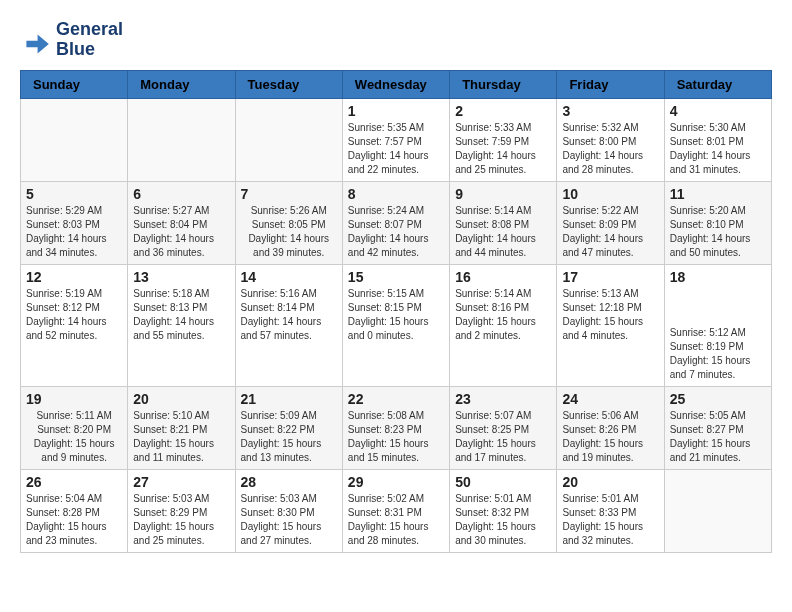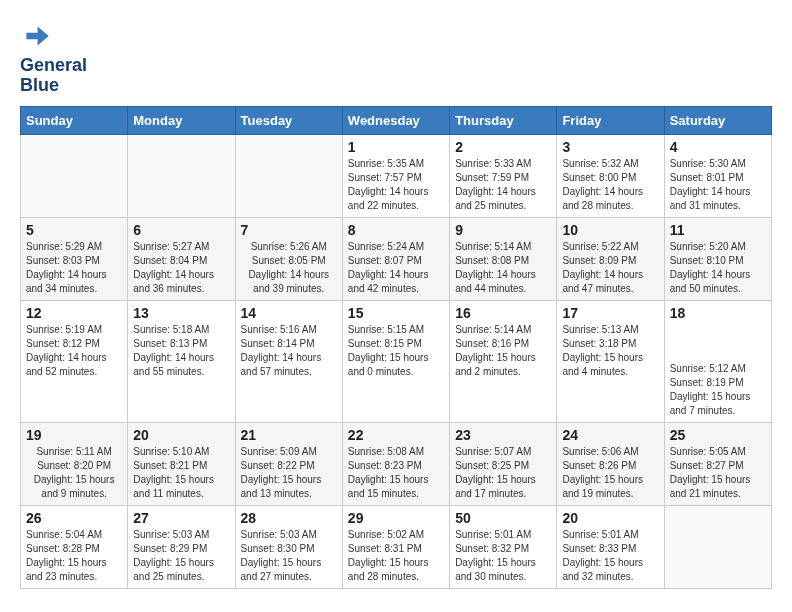--- a/index.html
+++ b/index.html
@@ -11,23 +11,22 @@
       padding: 20px;
     }
     .header {
       display: flex;
       justify-content: space-between;
       align-items: flex-start;
       margin-bottom: 10px;
     }
     .logo {
       display: flex;
-      align-items: flex-start;
+      align-items: flex-end;
       gap: 4px;
-      flex-direction: column;
     }
     .logo-text {
       font-size: 18px;
       font-weight: bold;
       color: #1a3c6e;
       line-height: 1.1;
     }
     .logo-icon {
       width: 32px;
       height: 32px;
@@ -44,23 +43,23 @@
       font-size: 16px;
       color: #333;
     }
     table {
       width: 100%;
       border-collapse: collapse;
       font-size: 11px;
     }
     thead th {
       background-color: #3a7abf;
-      color: #ffffff;
+      color: #000000;
       text-align: left;
-      padding: 6px 5px;
+      padding: 6px 12px;
       font-size: 13px;
       border: 1px solid #2a5fa0;
     }
     td {
       border: 1px solid #ccc;
       vertical-align: top;
       padding: 4px 5px;
       width: 107px;
       min-height: 80px;
       background: #fff;
@@ -233,21 +232,21 @@
         <td>
           <div class="day-number">16</div>
           <div class="day-info" style="white-space: pre-line;">Sunrise: 5:14 AM
 Sunset: 8:16 PM
 Daylight: 15 hours
 and 2 minutes.</div>
         </td>
         <td>
           <div class="day-number">17</div>
           <div class="day-info" style="white-space: pre-line;">Sunrise: 5:13 AM
-Sunset: 3:18 PM
+Sunset: 12:18 PM
 Daylight: 15 hours
 and 4 minutes.</div>
         </td>
         <td>
           <div class="day-number">18</div>
           <div class="day-info" style="white-space: pre-line; margin-top: 41px;">Sunrise: 5:12 AM
 Sunset: 8:19 PM
 Daylight: 15 hours
 and 7 minutes.</div>
         </td>

